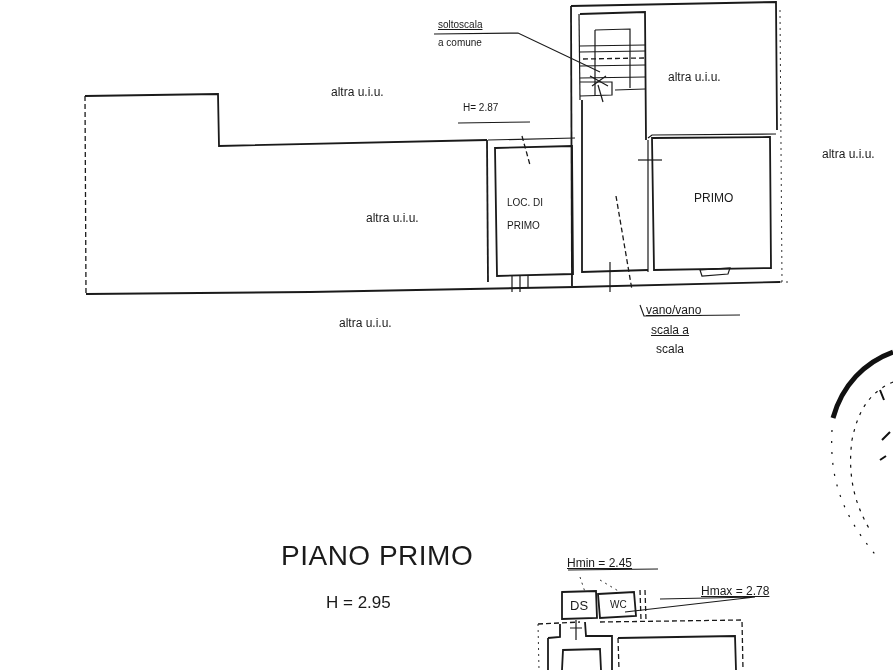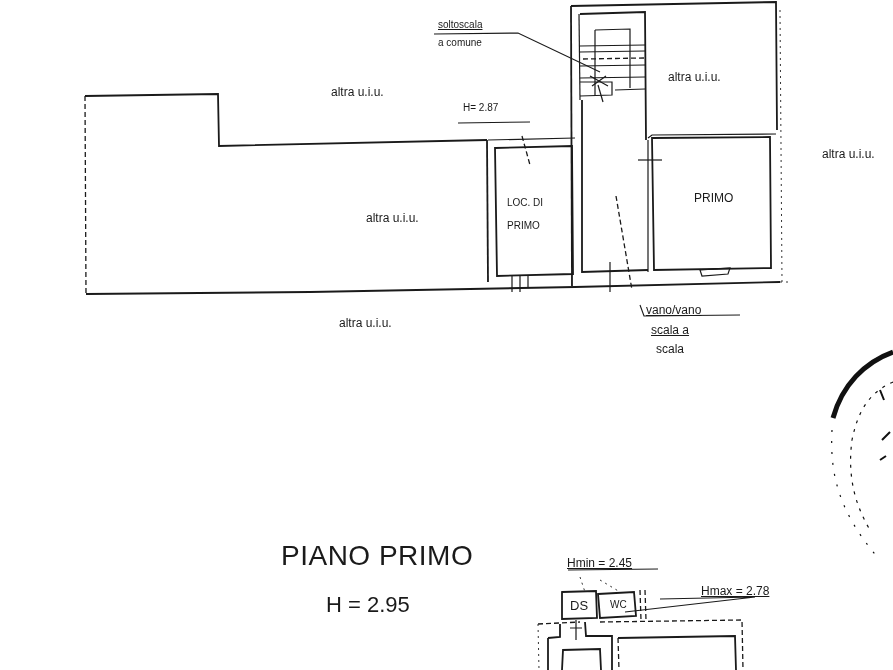--- a/index.html
+++ b/index.html
@@ -8,21 +8,21 @@
     .wall { fill: none; stroke: #1a1a1a; stroke-width: 1.8; }
     .wall-thin { fill: none; stroke: #1a1a1a; stroke-width: 1.2; }
     .dash { fill: none; stroke: #1a1a1a; stroke-width: 1.3; stroke-dasharray: 5 3; }
     .dot { fill: none; stroke: #333; stroke-width: 1; stroke-dasharray: 2 4; }
     .leader { fill: none; stroke: #1a1a1a; stroke-width: 1.1; }
     .label { position: absolute; font-family: "Liberation Sans", sans-serif; color: #1a1a1a; white-space: nowrap; line-height: 1; }
     .sm { font-size: 12px; }
     .md { font-size: 10px; }
     .u { text-decoration: underline; }
     .title { font-size: 28px; letter-spacing: 0.5px; }
-    .h { font-size: 22px; }
+    .h { font-size: 17px; }
     .stamp { fill: none; stroke: #111; }
   </style>
 </head>
 <body>
 
 <svg id="plan" viewBox="0 0 893 670" xmlns="http://www.w3.org/2000/svg">
 
   <g>
     <path class="wall" d="M85 96 L218 94 L219 146 L487 140"></path>
     <path class="dash" d="M85 96 L86 294"></path>

